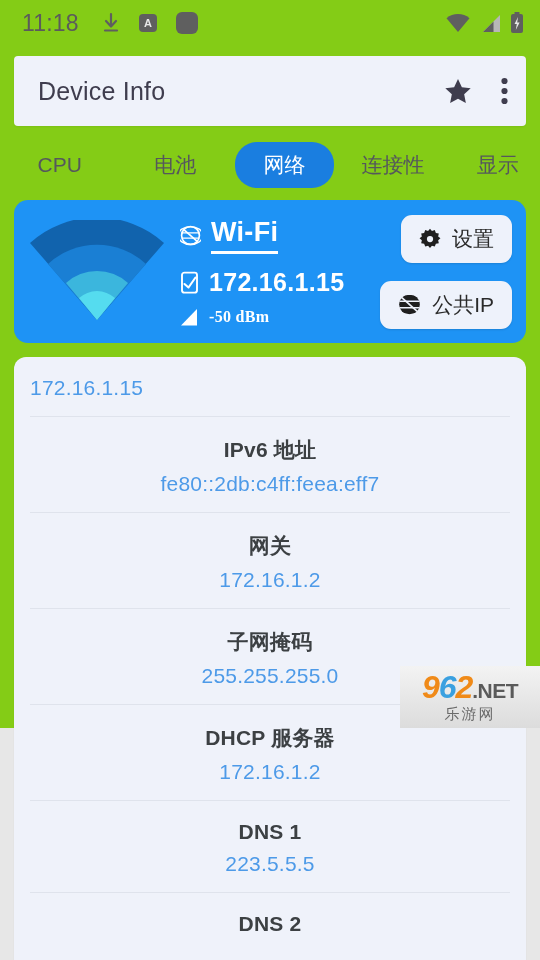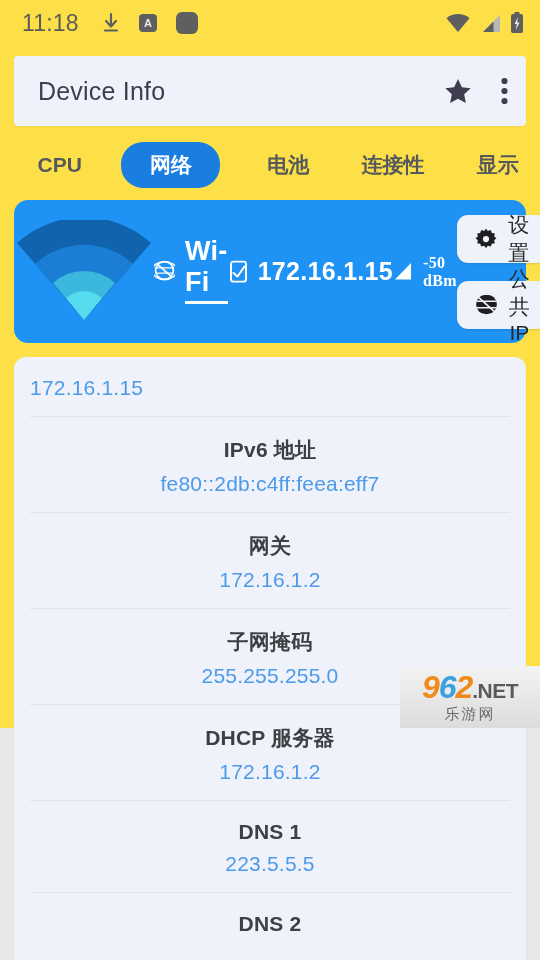--- a/index.html
+++ b/index.html
@@ -3,21 +3,21 @@
 <meta charset="utf-8">
 <style>
   * { box-sizing: border-box; margin: 0; padding: 0; }
   html, body {
     width: 540px; height: 960px;
     overflow: hidden;
     background: #e7e7e7;
     font-family: "Liberation Sans", "DejaVu Sans", sans-serif;
     -webkit-font-smoothing: antialiased;
   }
-  #root { position: relative; width: 540px; height: 728px; background: #fde047; }
+  #root { position: relative; width: 540px; height: 728px; background: #84cc16; }
 
   
   .statusbar {
     height: 46px; width: 100%;
     display: flex; align-items: center;
     padding: 0 16px 0 22px;
     color: #5f5f5f;
   }
   .sb-time {
     font-size: 23px; letter-spacing: 0.2px; color: #5b5b5b;
@@ -46,21 +46,21 @@
 
   
   .tabs {
     position: absolute; left: 0; top: 138px;
     width: 540px; height: 54px;
     display: flex; align-items: center;
   }
   .tab {
     font-size: 21px; color: #55585c;
     padding: 9px 0; text-align: center;
-    cursor: pointer; white-space: nowrap; font-weight: bold;
+    cursor: pointer; white-space: nowrap;
   }
   .tab.t-cpu   { width: 104px; margin-left: 12px; }
   .tab.t-bat   { width: 100px; margin-left: 22px; }
   .tab.t-net   { width: 108px; margin-left: 14px; }
   .tab.t-conn  { width: 102px; margin-left: 12px; }
   .tab.t-disp  { width: 92px;  margin-left: 16px; }
   .tab.selected {
     background: #1a7ee0;
     color: #ffffff;
     border-radius: 22px;
@@ -69,24 +69,24 @@
   
   .hero {
     position: absolute; left: 14px; top: 200px;
     width: 512px; height: 143px;
     background: #1e93f5;
     border-radius: 14px;
     display: flex; align-items: center;
   }
   .hero-wifi { width: 166px; display: flex; align-items: center; justify-content: center; }
   .hero-info {
-    display: flex; flex-direction: row;
+    display: flex; flex-direction: column;
     justify-content: center;
     color: #ffffff;
-    gap: 1px;
+    gap: 11px;
   }
   .hero-row { display: flex; align-items: center; gap: 10px; }
   .hero-row .htxt { font-size: 25px; font-weight: bold; letter-spacing: 0.3px; }
   .hero-row.title { padding-bottom: 3px; }
   .hero-row.title .htxt {
     font-size: 27px;
     border-bottom: 3px solid #ffffff;
     padding-bottom: 3px;
   }
   .hero-row.small .htxt { font-size: 16px; font-family: Liberation Serif, serif; }
@@ -208,22 +208,22 @@
           <circle cx="3.5" cy="4" r="3.1" fill="#3f3d4e"></circle>
           <circle cx="3.5" cy="14" r="3.1" fill="#3f3d4e"></circle>
           <circle cx="3.5" cy="24" r="3.1" fill="#3f3d4e"></circle>
         </svg>
       </span>
     </span>
   </div>
 
   <div class="tabs">
     <div class="tab t-cpu">CPU</div>
+    <div class="tab t-bat">电池</div>
     <div class="tab t-net selected">网络</div>
-    <div class="tab t-bat">电池</div>
     <div class="tab t-conn">连接性</div>
     <div class="tab t-disp">显示</div>
   </div>
 
   <div class="hero">
 
     <div class="hero-wifi">
       <svg class="icon-svg" width="140" height="104" viewBox="0 0 140 104">
         <path d="M70 100 L3 23 A100 100 0 0 1 137 23 Z" fill="#1163ad"></path>
         <path d="M70 100 L21 44 A72 72 0 0 1 119 44 Z" fill="#1a7fd4"></path>

